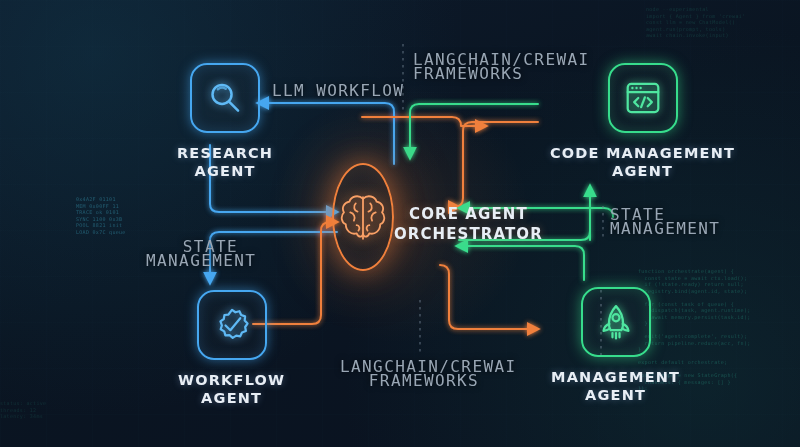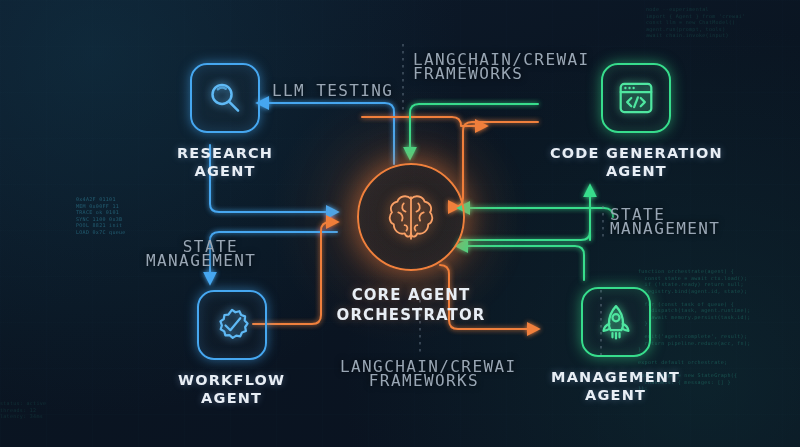--- a/index.html
+++ b/index.html
@@ -51,21 +51,21 @@
     font-family:"DejaVu Sans","Liberation Sans",sans-serif;
     text-shadow:0 0 7px rgba(160,200,255,.35);white-space:pre-line;
   }
 
   #node-research{left:177px;top:63px;}
   #node-codegen{left:550px;top:63px;}
   #node-testing{left:178px;top:290px;}
   #node-deploy{left:551px;top:287px;}
 
   
-  #node-core{position:absolute;left:356px;top:163px;width:110px;display:flex;flex-direction:column;align-items:center;}
+  #node-core{position:absolute;left:332px;top:163px;width:110px;display:flex;flex-direction:row;align-items:center;}
   .core-ring{
     width:104px;height:104px;border-radius:50%;border:2px solid #f0803c;
     display:flex;align-items:center;justify-content:center;
     box-shadow:0 0 28px rgba(240,128,60,.55),0 0 64px rgba(240,110,40,.30),inset 0 0 30px rgba(240,128,60,.18);
     background:radial-gradient(circle,rgba(255,140,60,.10) 0%,rgba(255,140,60,0) 70%);
   }
   #core-caption{
     margin-top:14px;text-align:center;color:#e8eef5;font-size:15px;font-weight:700;
     letter-spacing:1.1px;line-height:20px;white-space:pre-line;
     font-family:"DejaVu Sans","Liberation Sans",sans-serif;
@@ -217,21 +217,21 @@
         <rect x="4" y="5" width="26" height="24" rx="3"></rect>
         <line x1="4" y1="12" x2="30" y2="12"></line>
         <circle cx="8" cy="8.5" r="1" fill="#4fe6a0" stroke="none"></circle>
         <circle cx="11.5" cy="8.5" r="1" fill="#4fe6a0" stroke="none"></circle>
         <circle cx="15" cy="8.5" r="1" fill="#4fe6a0" stroke="none"></circle>
         <polyline points="13,17 9.5,20.5 13,24"></polyline>
         <polyline points="21,17 24.5,20.5 21,24"></polyline>
         <line x1="18.6" y1="16.4" x2="15.4" y2="24.8"></line>
       </svg>
     </div>
-    <div class="caption">CODE GENERATION
+    <div class="caption">CODE MANAGEMENT
 AGENT</div>
   </div>
 
   <div class="node" id="node-testing">
     <div class="tile blue">
       <svg width="40" height="40" viewBox="0 0 34 34" fill="none" stroke="#5fb9f5" stroke-width="1.9" stroke-linecap="round" stroke-linejoin="round" style="filter:drop-shadow(0 0 4px rgba(95,185,245,.85))">
         <path d="M17,4.2 l2.9,2.0 3.4,-0.9 1.5,3.2 3.3,1.2 -0.3,3.5 2.4,2.6 -2.0,2.9 0.6,3.4 -3.3,1.3 -1.5,3.2 -3.4,-0.6 -3.0,1.9 -2.7,-2.2 -3.5,0.1 -1.0,-3.4 -3.0,-1.8 1.0,-3.3 -1.2,-3.3 2.8,-2.1 0.6,-3.4 3.4,-0.4 z"></path>
         <polyline points="11.5,17.4 15.6,21.4 24,11.2"></polyline>
       </svg>
     </div>
@@ -248,21 +248,21 @@
         <path d="M22.6,18.6 C25.4,19.6 27.2,21.6 27.6,24.6 C25.6,24.2 23.8,23.6 22.2,22.6"></path>
         <line x1="14" y1="26.4" x2="14" y2="30"></line>
         <line x1="17" y1="26.4" x2="17" y2="31"></line>
         <line x1="20" y1="26.4" x2="20" y2="30"></line>
       </svg>
     </div>
     <div class="caption">MANAGEMENT
 AGENT</div>
   </div>
 
-  <div class="edge-label" id="lbl-llm">LLM TESTING</div>
+  <div class="edge-label" id="lbl-llm">LLM WORKFLOW</div>
   <div class="edge-label" id="lbl-langchain-top">LANGCHAIN/CREWAI
 FRAMEWORKS</div>
   <div class="edge-label" id="lbl-state-left">STATE
 MANAGEMENT</div>
   <div class="edge-label" id="lbl-state-right">STATE
 MANAGEMENT</div>
   <div class="edge-label" id="lbl-langchain-bottom">LANGCHAIN/CREWAI
 FRAMEWORKS</div>
 
 </div>

